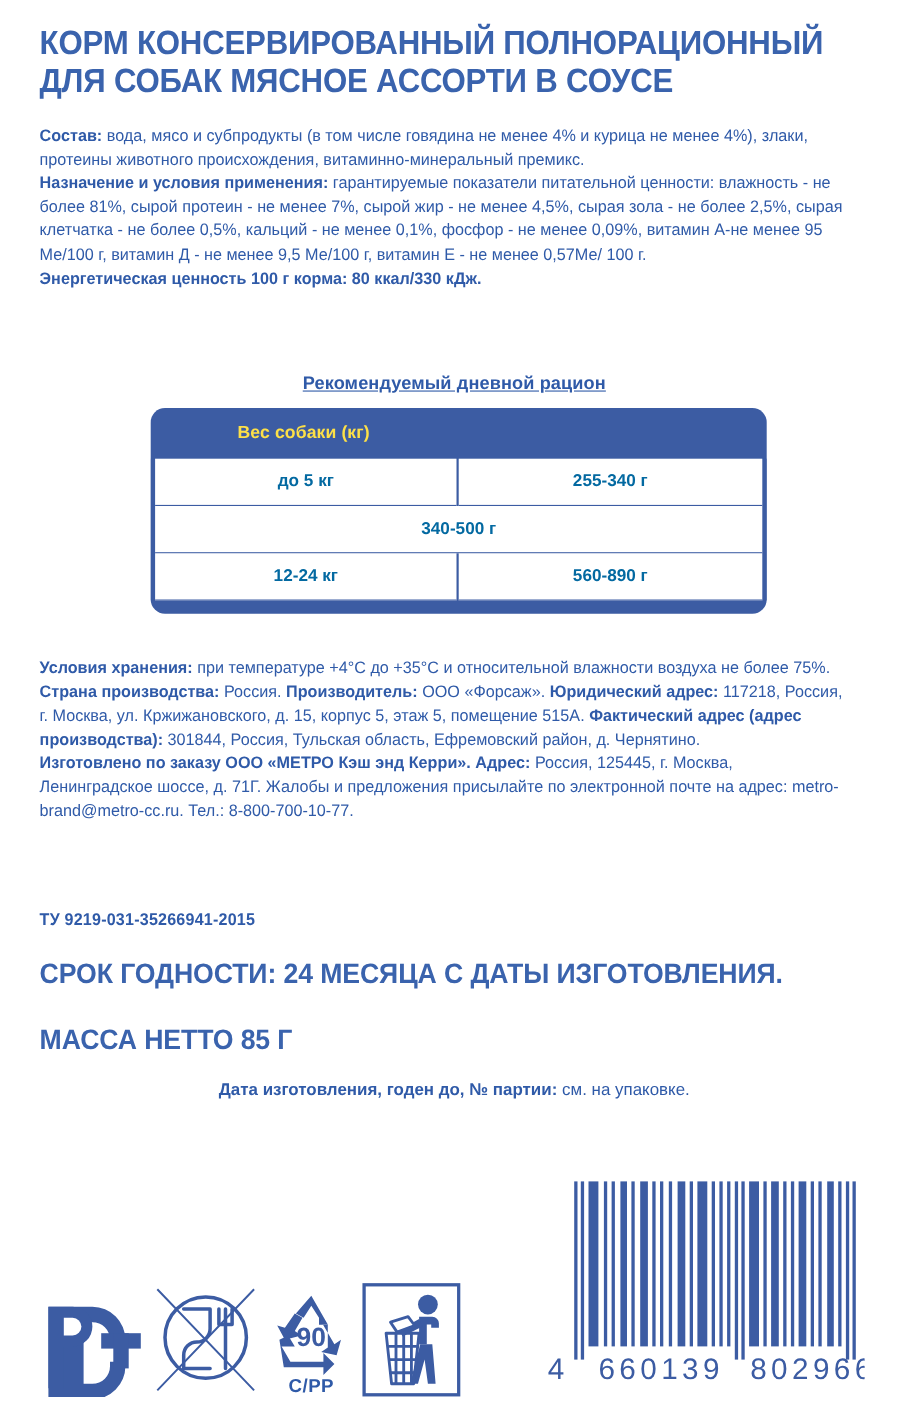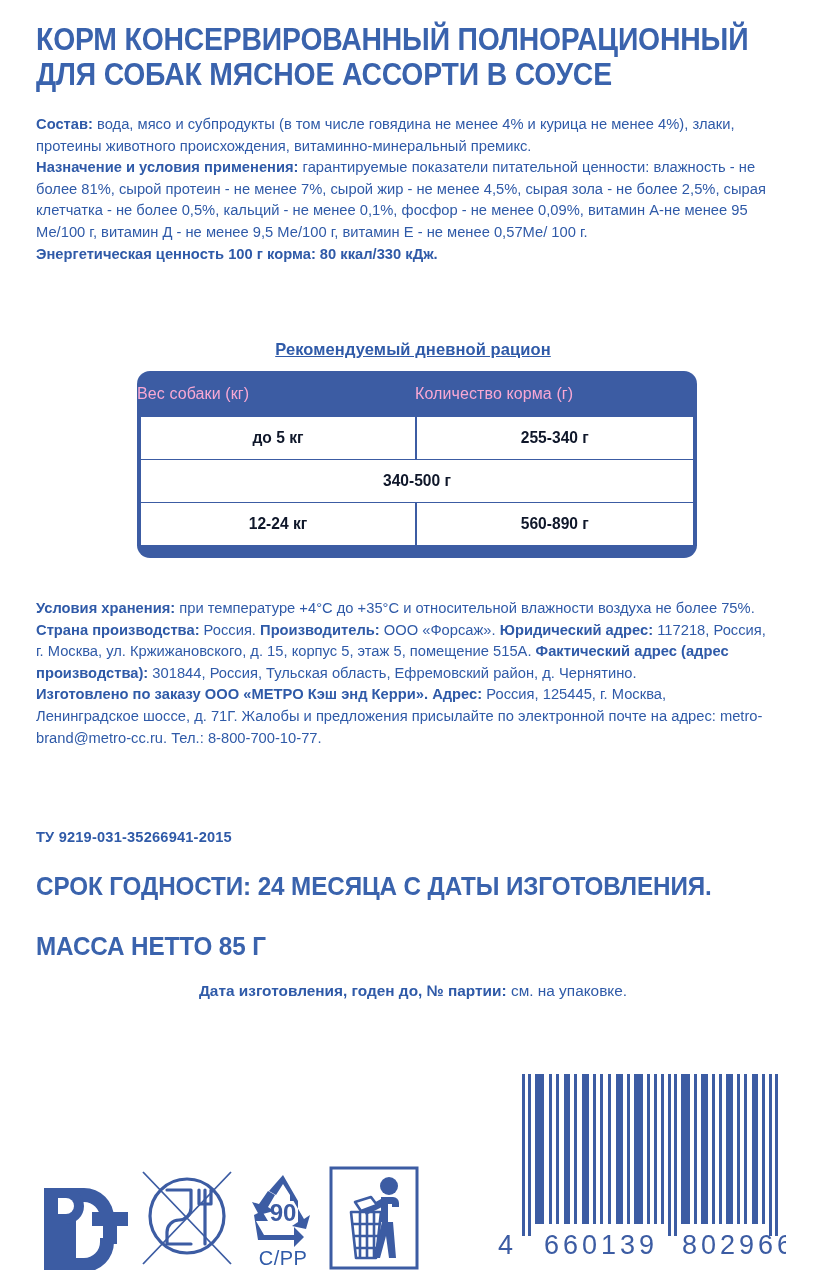--- a/index.html
+++ b/index.html
@@ -80,44 +80,44 @@
     border-radius: 13px;
     padding: 0 0 12px 0;
     overflow: hidden;
   }
   .rt-head {
     display: flex;
     height: 46px;
     align-items: center;
   }
   .rt-head .rt-cell {
-    color: #f9a8d4;
+    color: #fde047;
     font-size: 16px;
-    font-weight: normal;
-    text-align: left;
+    font-weight: bold;
+    text-align: center;
     letter-spacing: 0.1px;
   }
   .rt-body {
     background: #3c5ca3;
     padding: 0 4px;
   }
   .rt-row {
     display: flex;
     height: 43px;
     align-items: stretch;
     background: #3c5ca3;
   }
   .rt-row .rt-cell {
     background: #ffffff;
     display: flex;
     align-items: center;
     justify-content: center;
     font-size: 15.6px;
     font-weight: bold;
-    color: #0f172a;
+    color: #0369a1;
     box-sizing: border-box;
     border-bottom: 1.6px solid #3c5ca3;
   }
   .rt-row:first-child .rt-cell { border-top: 0; }
   .rt-row:last-child .rt-cell { border-bottom: 1.6px solid #3c5ca3; }
   .rt-cell.col-0 { width: 274px; margin-right: 1.6px; }
   .rt-cell.col-1 { flex: 1 1 auto; }
   .rt-head .rt-cell.col-0 { width: 278px; margin-right: 0; }
 
   
@@ -176,22 +176,22 @@
     width: 410px;
     height: 112px;
     display: flex;
     align-items: flex-end;
     gap: 5px;
   }
   .icon-box { position: relative; }
   .icon-box svg { display: block; }
   .recycle-label {
     text-align: center;
-    font-size: 20px;
-    font-weight: normal;
+    font-size: 17px;
+    font-weight: bold;
     color: #2f5aa8;
     letter-spacing: 0.4px;
     margin-top: -2px;
   }
 </style>
 </head>
 <body>
 
 <div class="label">
 
@@ -204,21 +204,20 @@
     <p class="para"><b>Состав:</b><span> вода, мясо и субпродукты (в том числе говядина не менее 4% и курица не менее 4%), злаки, протеины животного происхождения, витаминно-минеральный премикс.</span></p>
     <p class="para"><b>Назначение и условия применения:</b><span> гарантируемые показатели питательной ценности: влажность - не более 81%, сырой протеин - не менее 7%, сырой жир - не менее 4,5%, сырая зола - не более 2,5%, сырая клетчатка - не более 0,5%, кальций - не менее 0,1%, фосфор - не менее 0,09%, витамин А-не менее 95 Ме/100 г, витамин Д - не менее 9,5 Ме/100 г, витамин Е - не менее 0,57Ме/ 100 г.</span></p>
     <p class="para"><b>Энергетическая ценность 100 г корма: 80 ккал/330 кДж.</b></p>
   </div>
 
   <div class="table-caption">Рекомендуемый дневной рацион</div>
 
   <div class="ration-table">
     <div class="rt-head">
       <div class="rt-cell col-0">Вес собаки (кг)</div>
-      <div class="rt-cell col-1">Количество корма (г)</div>
     </div>
     <div class="rt-body">
       <div class="rt-row">
         <div class="rt-cell col-0">до 5 кг</div>
         <div class="rt-cell col-1">255-340 г</div>
       </div>
       <div class="rt-row">
         <div class="rt-cell col-1">340-500 г</div>
       </div>
       <div class="rt-row">

